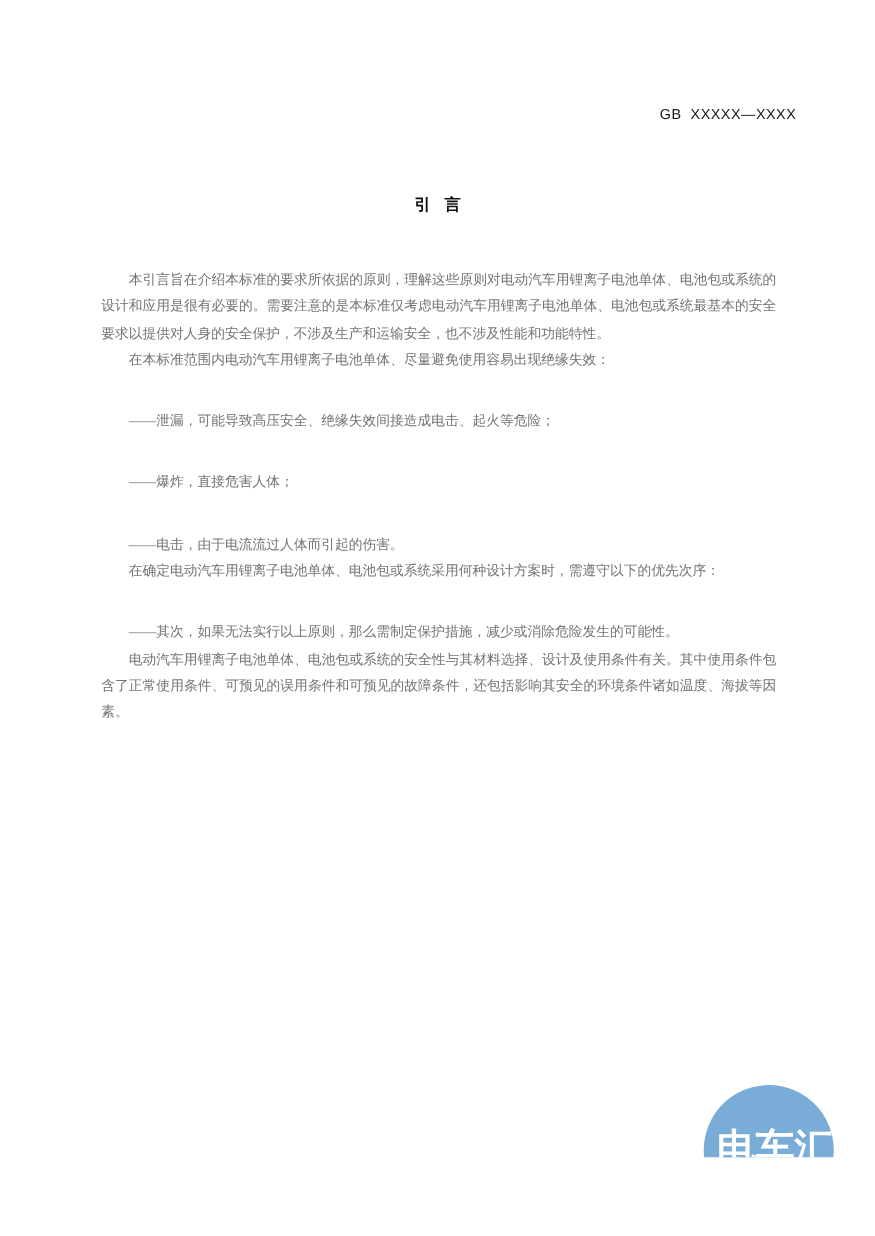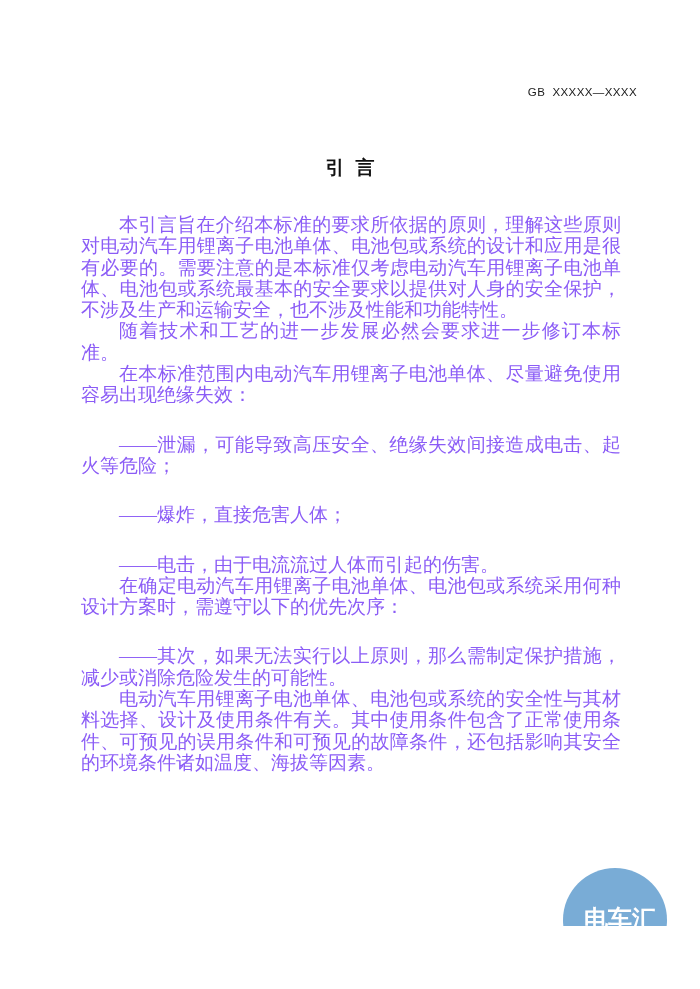--- a/index.html
+++ b/index.html
@@ -35,40 +35,40 @@
 
   
   .doc-title {
     position: absolute;
     top: 155px;
     left: 0;
     width: 700px;
     text-align: center;
     font-family: "Liberation Serif", "DejaVu Serif", serif;
     font-weight: bold;
-    font-size: 19px;
+    font-size: 13px;
     letter-spacing: 11px;
     text-indent: 11px;
     color: #111111;
   }
 
   
   .body-col {
     position: absolute;
     top: 214px;
     left: 81px;
     width: 540px;
   }
   .para {
-    font-size: 19px;
+    font-size: 11px;
     line-height: 21.3px;
     text-align: justify;
     text-justify: inter-ideograph;
     margin: 0;
-    color: #8b5cf6;
+    color: #737373;
   }
   
   .para.indent {
     text-indent: 2em;
   }
   
   .para.dash {
     text-indent: 2em;
     margin-top: 28px;
   }
@@ -108,21 +108,21 @@
     width: 104px;
     height: 104px;
     display: flex;
     flex-direction: column;
     align-items: center;
     justify-content: center;
   }
   .wm-cn {
     font-family: "Liberation Sans", "DejaVu Sans", sans-serif;
     font-weight: bold;
-    font-size: 24px;
+    font-size: 31px;
     line-height: 27px;
     color: #ffffff;
     letter-spacing: 0px;
     margin-left: 10px;
     white-space: nowrap;
     text-align: center;
   }
   .wm-en {
     font-family: "Liberation Sans", "DejaVu Sans", sans-serif;
     font-weight: bold;
@@ -140,21 +140,20 @@
 <body>
 
 <div class="page">
 
   <div class="header">GB  XXXXX—XXXX</div>
 
   <div class="doc-title">引言</div>
 
   <div class="body-col">
       <p class="para indent">本引言旨在介绍本标准的要求所依据的原则，理解这些原则对电动汽车用锂离子电池单体、电池包或系统的设计和应用是很有必要的。需要注意的是本标准仅考虑电动汽车用锂离子电池单体、电池包或系统最基本的安全要求以提供对人身的安全保护，不涉及生产和运输安全，也不涉及性能和功能特性。</p>
-      <p class="para indent">随着技术和工艺的进一步发展必然会要求进一步修订本标准。</p>
       <p class="para indent">在本标准范围内电动汽车用锂离子电池单体、尽量避免使用容易出现绝缘失效：</p>
       <p class="para dash">——泄漏，可能导致高压安全、绝缘失效间接造成电击、起火等危险；</p>
       <p class="para dash">——爆炸，直接危害人体；</p>
       <p class="para dash">——电击，由于电流流过人体而引起的伤害。</p>
       <p class="para indent">在确定电动汽车用锂离子电池单体、电池包或系统采用何种设计方案时，需遵守以下的优先次序：</p>
       <p class="para dash">——其次，如果无法实行以上原则，那么需制定保护措施，减少或消除危险发生的可能性。</p>
       <p class="para indent">电动汽车用锂离子电池单体、电池包或系统的安全性与其材料选择、设计及使用条件有关。其中使用条件包含了正常使用条件、可预见的误用条件和可预见的故障条件，还包括影响其安全的环境条件诸如温度、海拔等因素。</p>
     </div>
 
   <div class="watermark">

